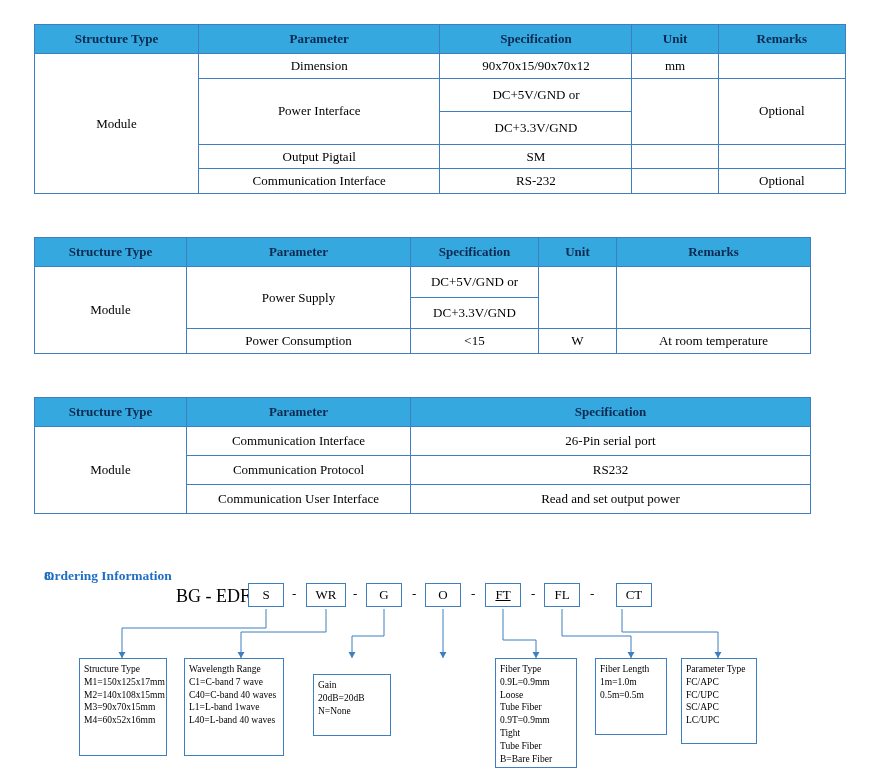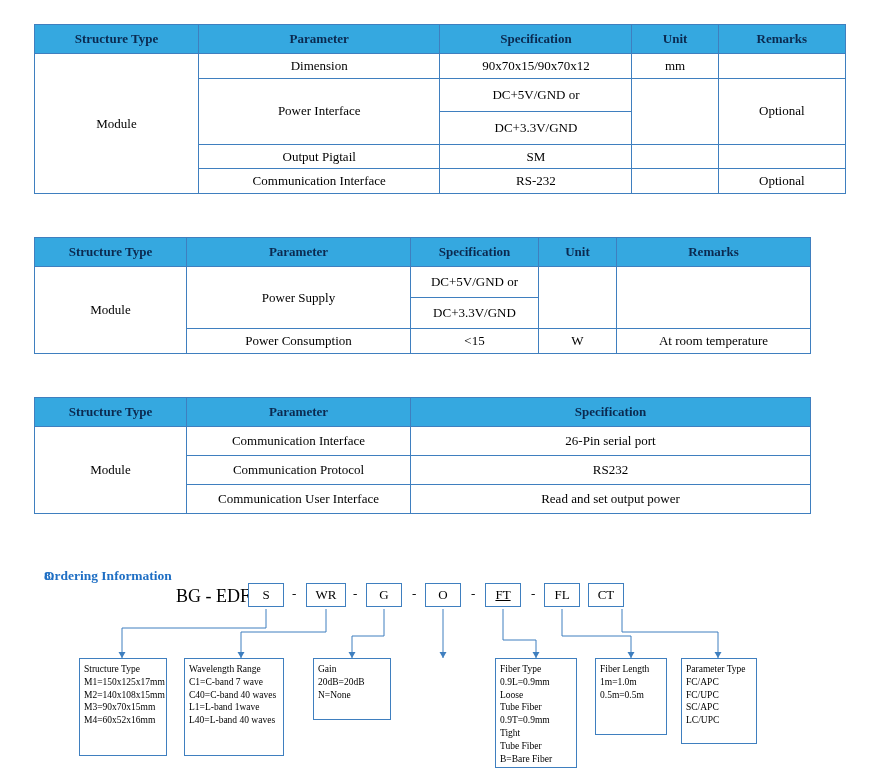--- a/index.html
+++ b/index.html
@@ -272,39 +272,39 @@
     <div class="code-box" style="left:306px; top:13px; width:40px;">WR</div>
     <span class="dash" style="left:353px; top:16px;">-</span>
     <div class="code-box" style="left:366px; top:13px; width:36px;">G</div>
     <span class="dash" style="left:412px; top:16px;">-</span>
     <div class="code-box" style="left:425px; top:13px; width:36px;">O</div>
     <span class="dash" style="left:471px; top:16px;">-</span>
     <div class="code-box" style="left:485px; top:13px; width:36px;text-decoration:underline;">FT</div>
     <span class="dash" style="left:531px; top:16px;">-</span>
     <div class="code-box" style="left:544px; top:13px; width:36px;">FL</div>
     <span class="dash" style="left:590px; top:16px;">-</span>
-    <div class="code-box" style="left:588px; top:13px; width:36px;">CT</div>
+    <div class="code-box" style="left:616px; top:13px; width:36px;">CT</div>
 
     <div class="desc-box" style="left:79px; top:88px; width:88px; height:98px;">
       <div>Structure Type</div>
       <div>M1=150x125x17mm</div>
       <div>M2=140x108x15mm</div>
       <div>M3=90x70x15mm</div>
       <div>M4=60x52x16mm</div>
     </div>
 
     <div class="desc-box" style="left:184px; top:88px; width:100px; height:98px;">
       <div>Wavelength Range</div>
       <div>C1=C-band 7 wave</div>
       <div>C40=C-band 40 waves</div>
       <div>L1=L-band 1wave</div>
       <div>L40=L-band 40 waves</div>
     </div>
 
-    <div class="desc-box" style="left:313px; top:88px; width:78px; height:62px;">
+    <div class="desc-box" style="left:313px; top:104px; width:78px; height:62px;">
       <div>Gain</div>
       <div>20dB=20dB</div>
       <div>N=None</div>
     </div>
 
 
     <div class="desc-box" style="left:495px; top:88px; width:82px; height:110px;">
       <div>Fiber Type</div>
       <div>0.9L=0.9mm Loose</div>
       <div>Tube Fiber</div>

